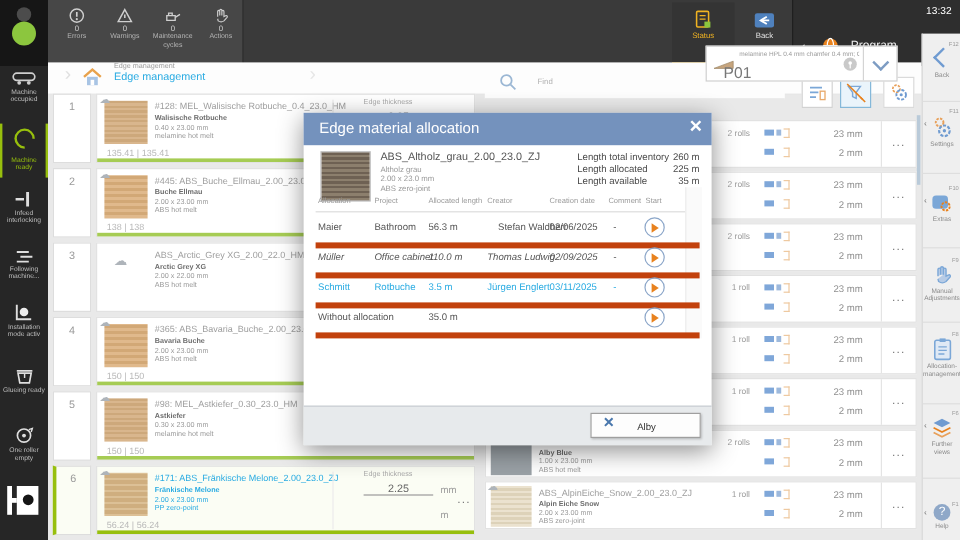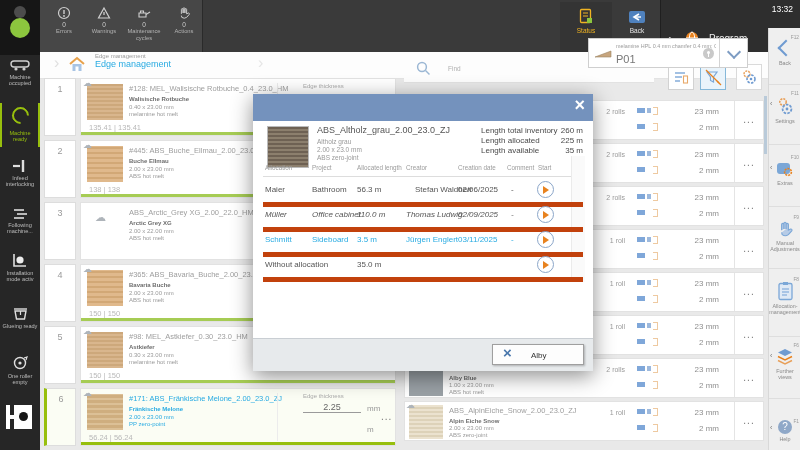--- a/index.html
+++ b/index.html
@@ -280,21 +280,21 @@
         <circle cx="11" cy="11" r="1.3" fill="#6f9bd1"></circle>
       </svg>
   </div>
   <div class="abs" style="left:764px;top:96px;width:3px;height:58px;background:#b9cad9;"></div>
 
   <div class="abs" style="left:588px;top:38px;width:160px;height:30px;background:#fff;border:1px solid #cfcfcf;box-sizing:border-box;z-index:5;">
     <svg class="abs" style="left:5px;top:10px;" width="18" height="10" viewBox="0 0 18 10">
         <path d="M1 8 L17 2 L17 8 Z" fill="#c7a57e" stroke="#9a8463" stroke-width=".6"></path>
       </svg>
     <div class="t" style="left:27px;top:4px;width:100px;overflow:hidden;font-size:5.4px;color:#9a9a9a;">melamine HPL 0.4 mm   chamfer 0.4 mm; Cuttin...</div>
-    <div class="t" style="left:27px;top:14px;font-size:11px;color:#777;">P01</div>
+    <div class="t" style="left:14px;top:14px;font-size:13px;color:#777;">P01</div>
     <div class="abs" style="right:33px;top:9px;width:11px;height:11px;border-radius:50%;background:#c9c9c9;">
       <div class="abs" style="left:4px;top:2.5px;width:3px;height:3px;border-radius:50%;background:#fff;"></div>
       <div class="abs" style="left:4.7px;top:5px;width:1.6px;height:3.5px;background:#fff;"></div>
     </div>
     <div class="abs" style="right:0;top:0;width:27px;height:28px;border-left:1px solid #d4d4d4;">
       <span class="abs" style="left:9px;top:8px;width:8px;height:8px;border-right:2px solid #7d9cc3;border-bottom:2px solid #7d9cc3;transform:rotate(45deg);"></span>
     </div>
   </div>
 
   <div>
@@ -509,20 +509,21 @@
           <span class="b1"></span>
           <span class="o"></span>
         </div>
       <div class="w2">2 mm</div>
       <div class="menu">...</div>
     </div>
   </div>
 
   <div class="abs" id="dlg" style="z-index:10;">
     <div id="dlgHead">
+      <span id="dlgTitle">Edge material allocation</span>
       <span id="dlgClose">×</span>
     </div>
     <div class="abs" style="left:14px;top:32px;width:40px;height:40px;border:1px solid #bbb;">
       <div class="woodAlt" style="width:100%;height:100%;"></div>
     </div>
     <div class="t" style="left:64px;top:31px;font-size:9px;color:#555;">ABS_Altholz_grau_2.00_23.0_ZJ</div>
     <div class="t" style="left:64px;top:44px;font-size:6.5px;color:#999;">Altholz grau</div>
     <div class="t" style="left:64px;top:52px;font-size:6.5px;color:#999;">2.00 x 23.0 mm</div>
     <div class="t" style="left:64px;top:60px;font-size:6.5px;color:#999;">ABS zero-joint</div>
 
@@ -560,21 +561,21 @@
       <div class="c" style="left:94px;">110.0 m</div>
       <div class="c" style="left:143px;">Thomas Ludwig</div>
       <div class="c" style="left:195px;">02/09/2025</div>
       <div class="c" style="left:248px;">-</div>
       <div class="playbtn">
           <span class="playtri"></span>
         </div>
     </div>
     <div class="drow sel" style="top:133px;">
       <div class="c" style="left:2px;">Schmitt</div>
-      <div class="c" style="left:49px;">Sideboard</div>
+      <div class="c" style="left:49px;">Rotbuche</div>
       <div class="c" style="left:94px;">3.5 m</div>
       <div class="c" style="left:143px;">Jürgen Englert</div>
       <div class="c" style="left:195px;">03/11/2025</div>
       <div class="c" style="left:248px;">-</div>
       <div class="playbtn">
           <span class="playtri"></span>
         </div>
     </div>
     <div class="drow" style="top:158px;">
       <div class="c" style="left:2px;">Without allocation</div>

